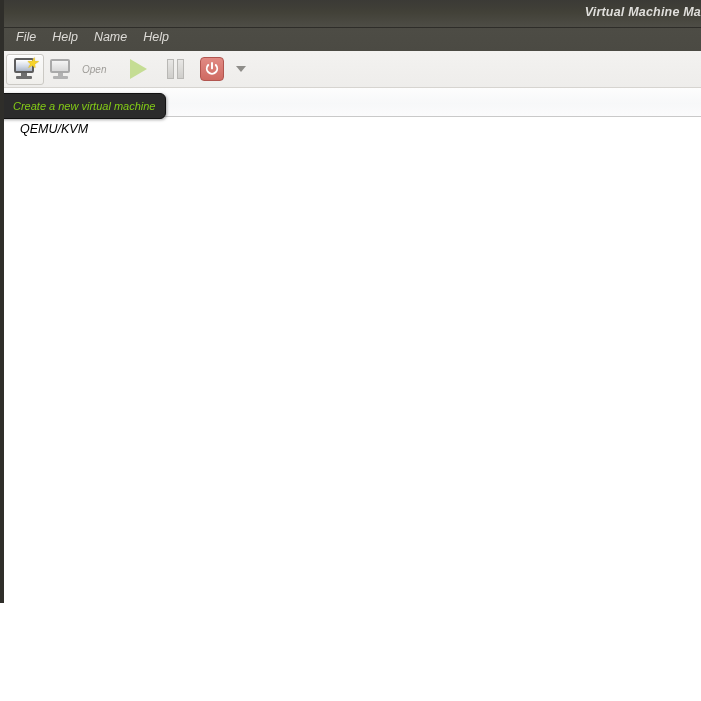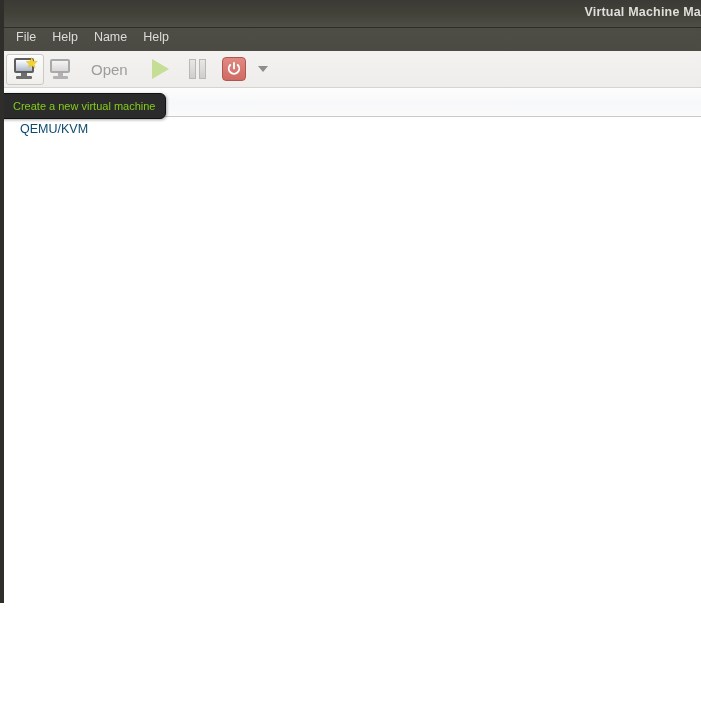--- a/index.html
+++ b/index.html
@@ -10,20 +10,21 @@
     overflow: hidden;
     background: #ffffff;
     font-family: "Liberation Sans", sans-serif;
   }
 
   #app {
     position: relative;
     width: 701px;
     height: 603px;
     overflow: hidden;
+    font-style: italic;
   }
 
   
   .launcher-edge {
     position: absolute;
     left: 0;
     top: 0;
     width: 4px;
     height: 701px;
     background: #2f2e2a;
@@ -113,23 +114,23 @@
   }
   .tb-btn.active {
     border: 1px solid #cbc9c4;
     background: linear-gradient(to bottom, #fbfbfa 0%, #f0efec 100%);
     box-shadow: inset 0 1px 0 rgba(255,255,255,0.9);
     width: 38px;
     padding: 0;
   }
   .tb-btn.open-btn { padding: 0 6px 0 3px; }
   .tb-label {
-    font-size: 15px;
+    font-size: 10px;
     color: #9e9c98;
-    margin-left: 19px;
+    margin-left: 10px;
     white-space: nowrap;
   }
 
   .tb-sep { width: 6px; }
 
   
   .icon-newvm { position: relative; width: 24px; height: 22px; }
   .icon-newvm .screen {
     position: absolute; left: 1px; top: 0px;
     width: 20px; height: 15px;
@@ -236,21 +237,21 @@
   }
   .list-row {
     position: relative;
     height: 25px;
   }
   .list-row-label {
     position: absolute;
     left: 20px;
     top: 5px;
     font-size: 12.5px;
-    color: #0c4a6e;
+    color: #000000;
   }
 
   
   .tooltip {
     position: absolute;
     left: -4px;
     top: 93px;
     height: 26px;
     background: #2b2b2b;
     border: 1px solid #111111;

